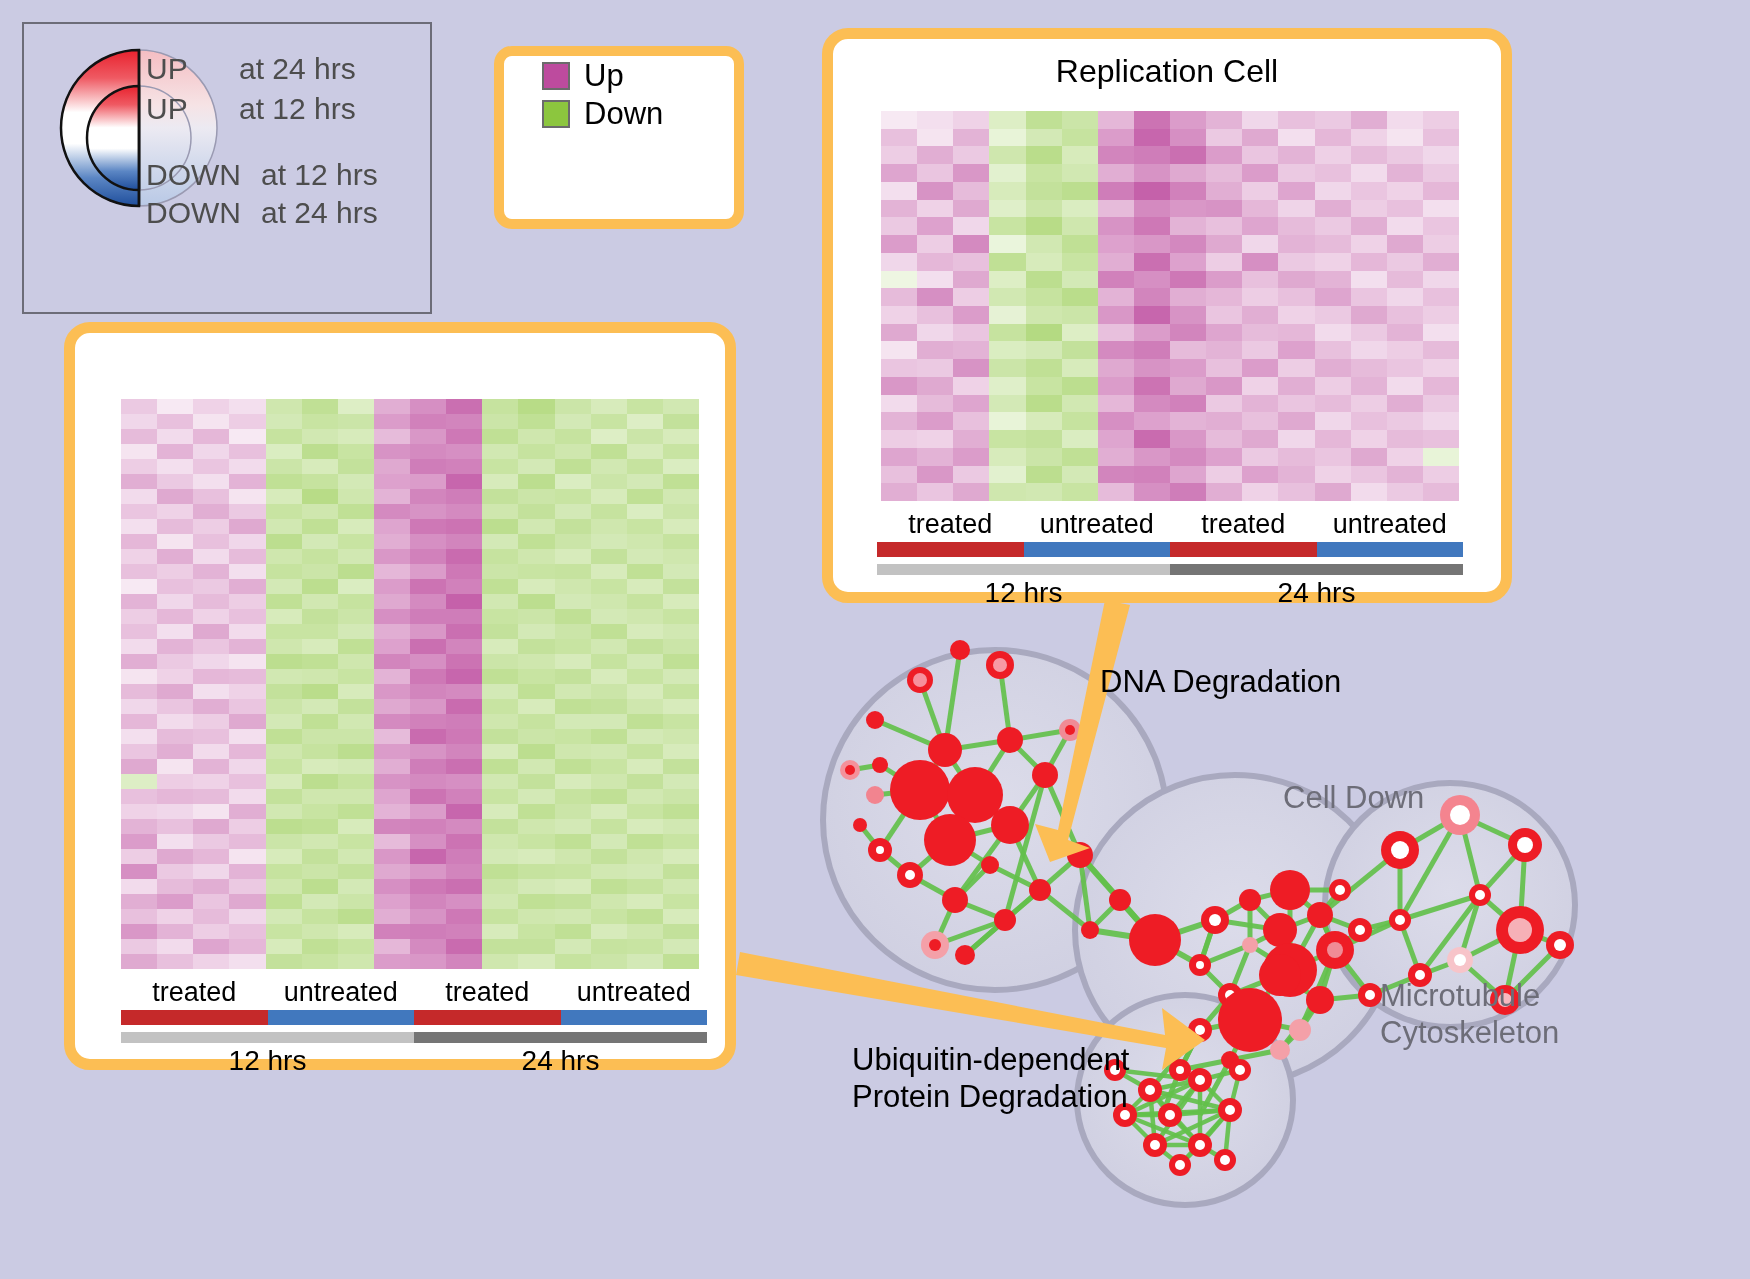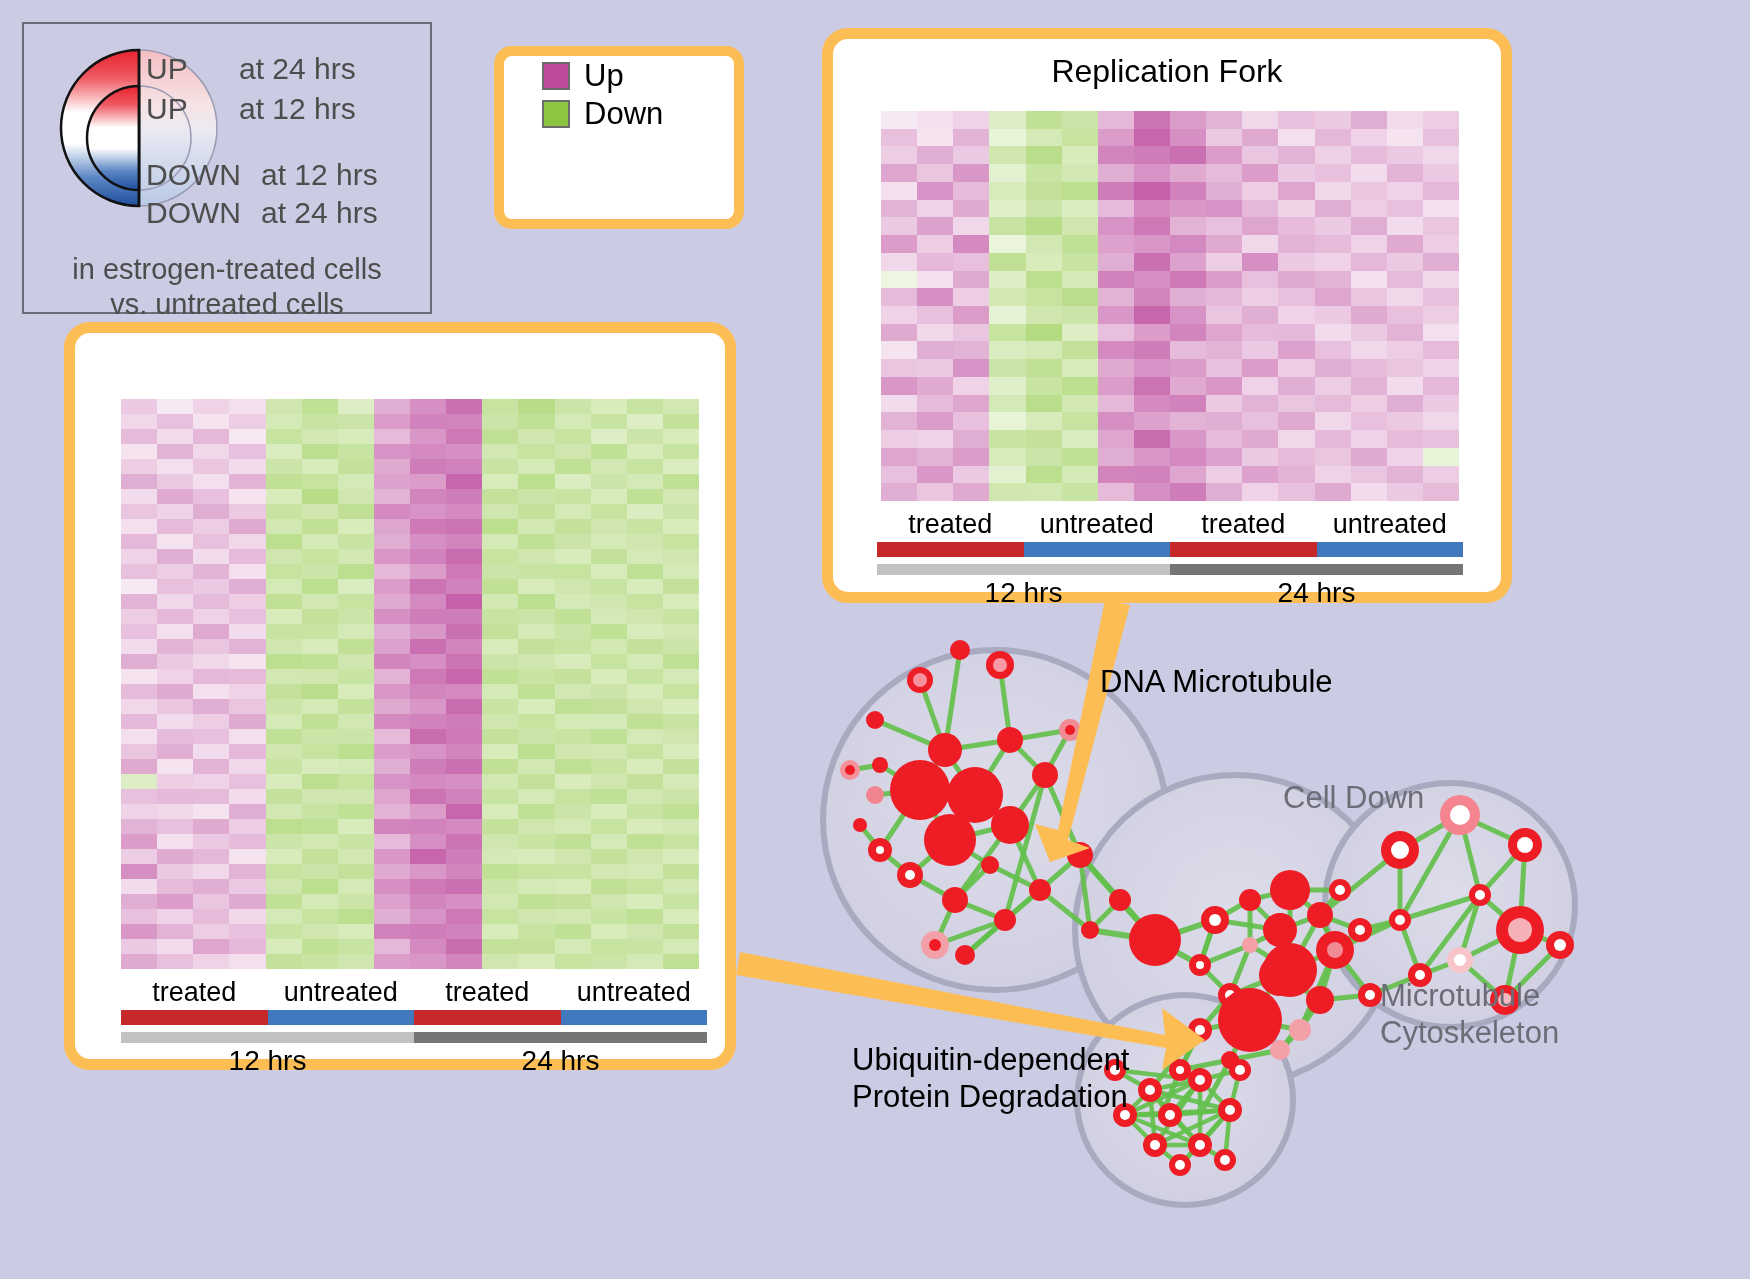--- a/index.html
+++ b/index.html
@@ -120,37 +120,35 @@
 
     <span class="lg-label" style="left:122px; top:68px;">UP</span>
     <span class="lg-label" style="left:215px; top:68px;">at 12 hrs</span>
 
     <span class="lg-label" style="left:122px; top:134px;">DOWN</span>
     <span class="lg-label" style="left:237px; top:134px;">at 12 hrs</span>
 
     <span class="lg-label" style="left:122px; top:172px;">DOWN</span>
     <span class="lg-label" style="left:237px; top:172px;">at 24 hrs</span>
 
-    <div class="lg-foot" style="white-space:pre-line;">in estrogen-treated cells
-vs. untreated cells</div>
   </div>
 
   <div id="legend-updown">
     <div class="lu-row">
       <span class="lu-swatch" style="background:#bd4b9e"></span>
       <span class="lu-text">Up</span>
     </div>
     <div class="lu-row">
       <span class="lu-swatch" style="background:#8cc63e"></span>
       <span class="lu-text">Down</span>
     </div>
   </div>
 
   <div class="panel" id="panel-replication">
-    <div class="panel-title">Replication Fork</div>
+    <div class="panel-title">Replication Cell</div>
     <div class="heat" id="heat-replication" style="grid-template-columns: repeat(16, 1fr); grid-template-rows: repeat(22, 1fr);">
         <div class="heat-cell" style="background: rgb(247, 233, 243);"></div>
         <div class="heat-cell" style="background: rgb(243, 223, 238);"></div>
         <div class="heat-cell" style="background: rgb(239, 210, 231);"></div>
         <div class="heat-cell" style="background: rgb(221, 238, 197);"></div>
         <div class="heat-cell" style="background: rgb(192, 224, 149);"></div>
         <div class="heat-cell" style="background: rgb(203, 229, 168);"></div>
         <div class="heat-cell" style="background: rgb(229, 183, 216);"></div>
         <div class="heat-cell" style="background: rgb(204, 115, 179);"></div>
         <div class="heat-cell" style="background: rgb(219, 156, 202);"></div>
@@ -1457,20 +1455,20 @@
     </g>
   </svg>
 
   <svg class="arrowlayer" width="1750" height="1279" viewBox="0 0 1750 1279">
 
     <path d="M1105 600 L1058 830 L1035 824 L1050 862 L1090 848 L1068 840 L1130 605 Z" fill="#fcbe54"></path>
 
     <path d="M740 952 L1165 1035 L1162 1008 L1205 1040 L1162 1070 L1166 1048 L736 975 Z" fill="#fcbe54"></path>
   </svg>
 
-  <div class="net-label" id="label-dna">DNA Microtubule</div>
+  <div class="net-label" id="label-dna">DNA Degradation</div>
   <div class="net-label" id="label-cellcycle">Cell Down</div>
   <div class="net-label" id="label-micro">Microtubule
 Cytoskeleton</div>
   <div class="net-label" id="label-ubq">Ubiquitin-dependent
 Protein Degradation</div>
 
 </div>
 
 </body></html>

